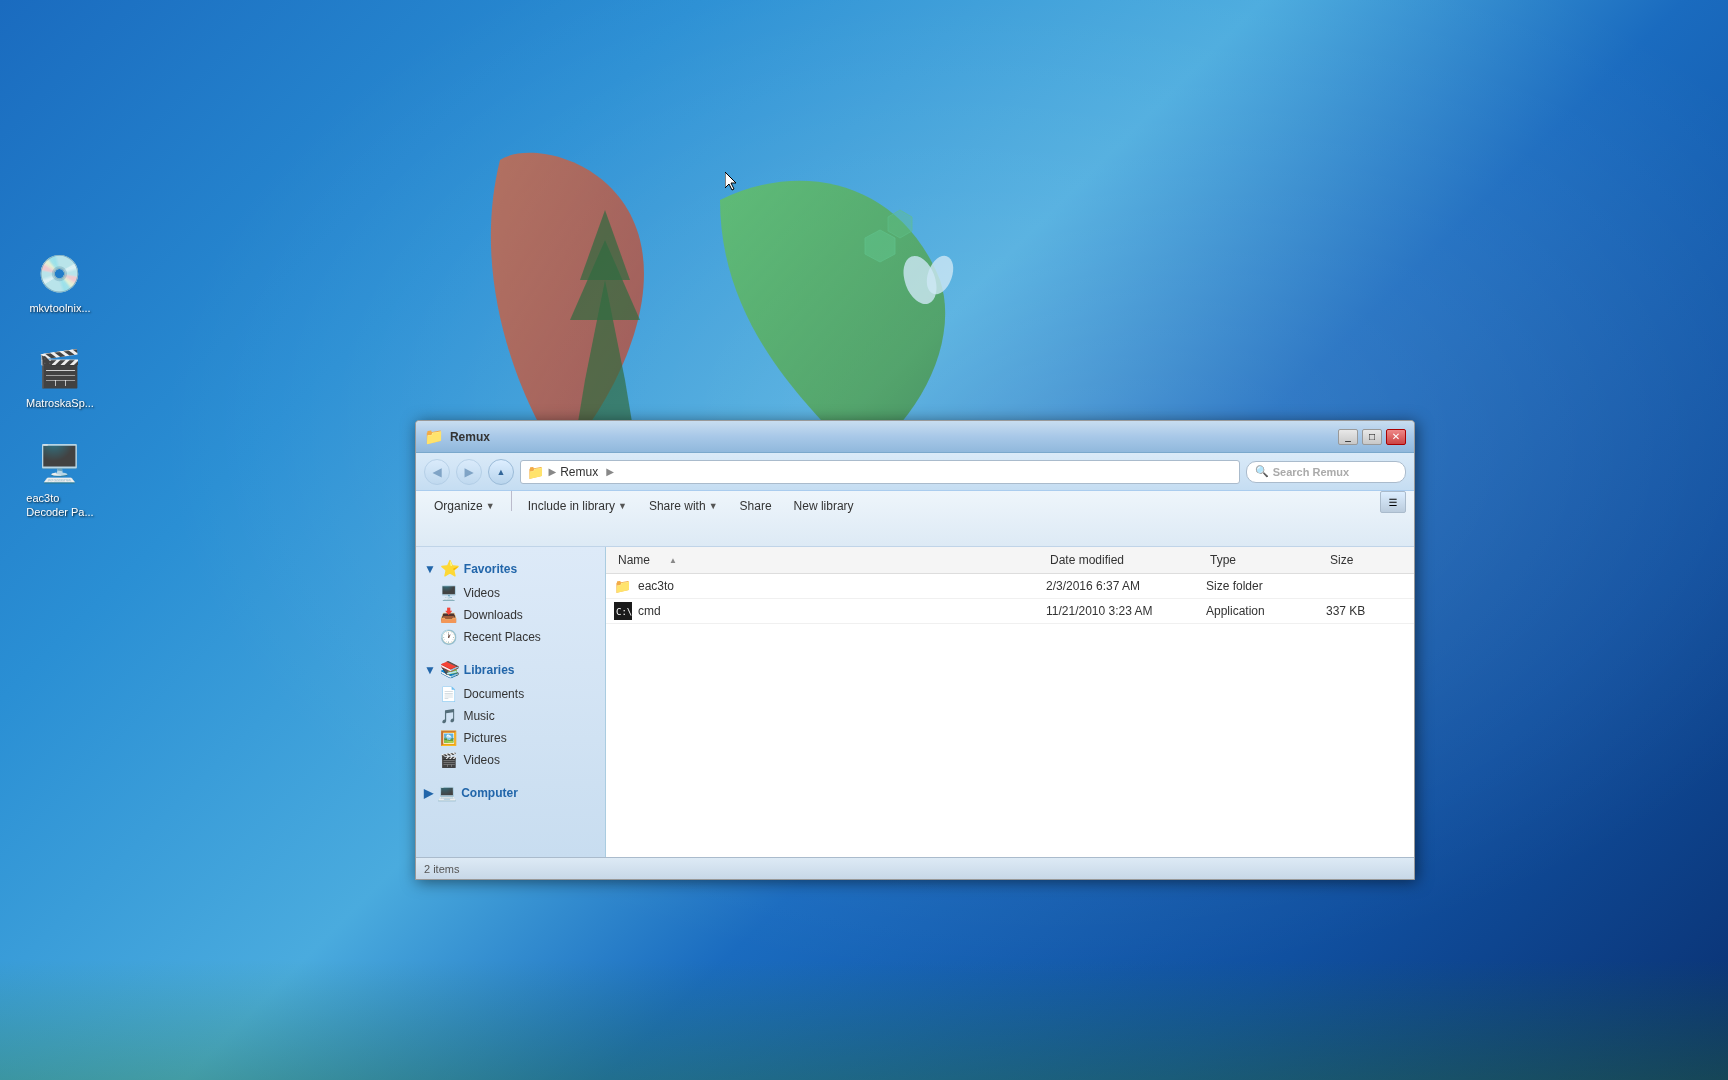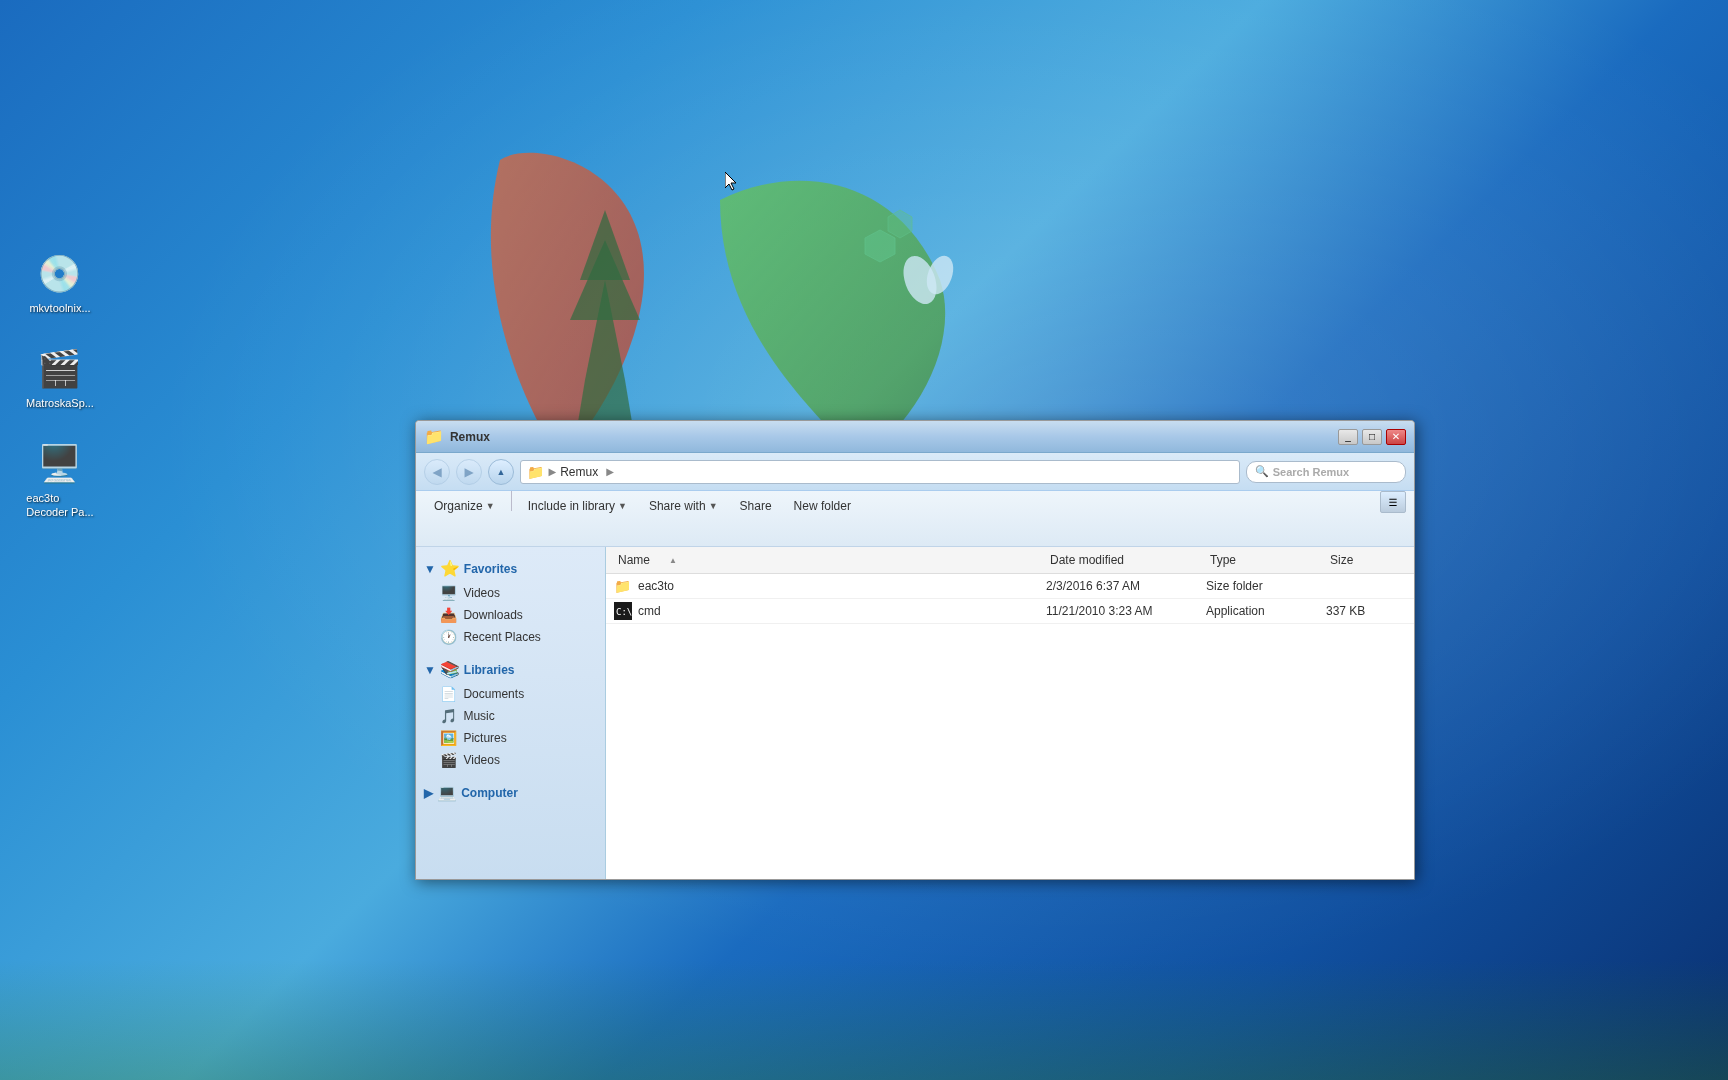--- a/index.html
+++ b/index.html
@@ -424,21 +424,21 @@
       <span class="arrow">▼</span>
     </button>
     <button class="toolbar-btn">
       <span>Share with</span>
       <span class="arrow">▼</span>
     </button>
     <button class="toolbar-btn">
       <span>Share</span>
     </button>
     <button class="toolbar-btn">
-      <span>New folder</span>
+      <span>New library</span>
     </button>
     <div style="flex:1;"></div>
     <div style="width:26px;height:22px;background:linear-gradient(to bottom,#ddeeff,#bbccdd);border:1px solid #aabbcc;border-radius:2px;display:flex;align-items:center;justify-content:center;cursor:pointer;font-size:10px;">☰</div>
   </div>
 
   <div class="main-content">
 
     <div class="sidebar">
 
       <div class="sidebar-section-header">
@@ -530,18 +530,21 @@
           <span>cmd</span>
         </div>
         <div>11/21/2010 3:23 AM</div>
         <div>Application</div>
         <div>337 KB</div>
       </div>
 
     </div>
   </div>
 
+  <div class="status-bar">
+    <span style="font-size:11px;color:#555;">2 items</span>
+  </div>
 
 </div>
 
 <svg class="cursor" viewBox="0 0 16 20" xmlns="http://www.w3.org/2000/svg" style="left:725px; top:172px; position:absolute;">
   <path d="M 0 0 L 0 16 L 4 12 L 7 18 L 9 17 L 6 11 L 11 11 Z" fill="white" stroke="black" stroke-width="1"></path>
 </svg>
 
 </body></html>

